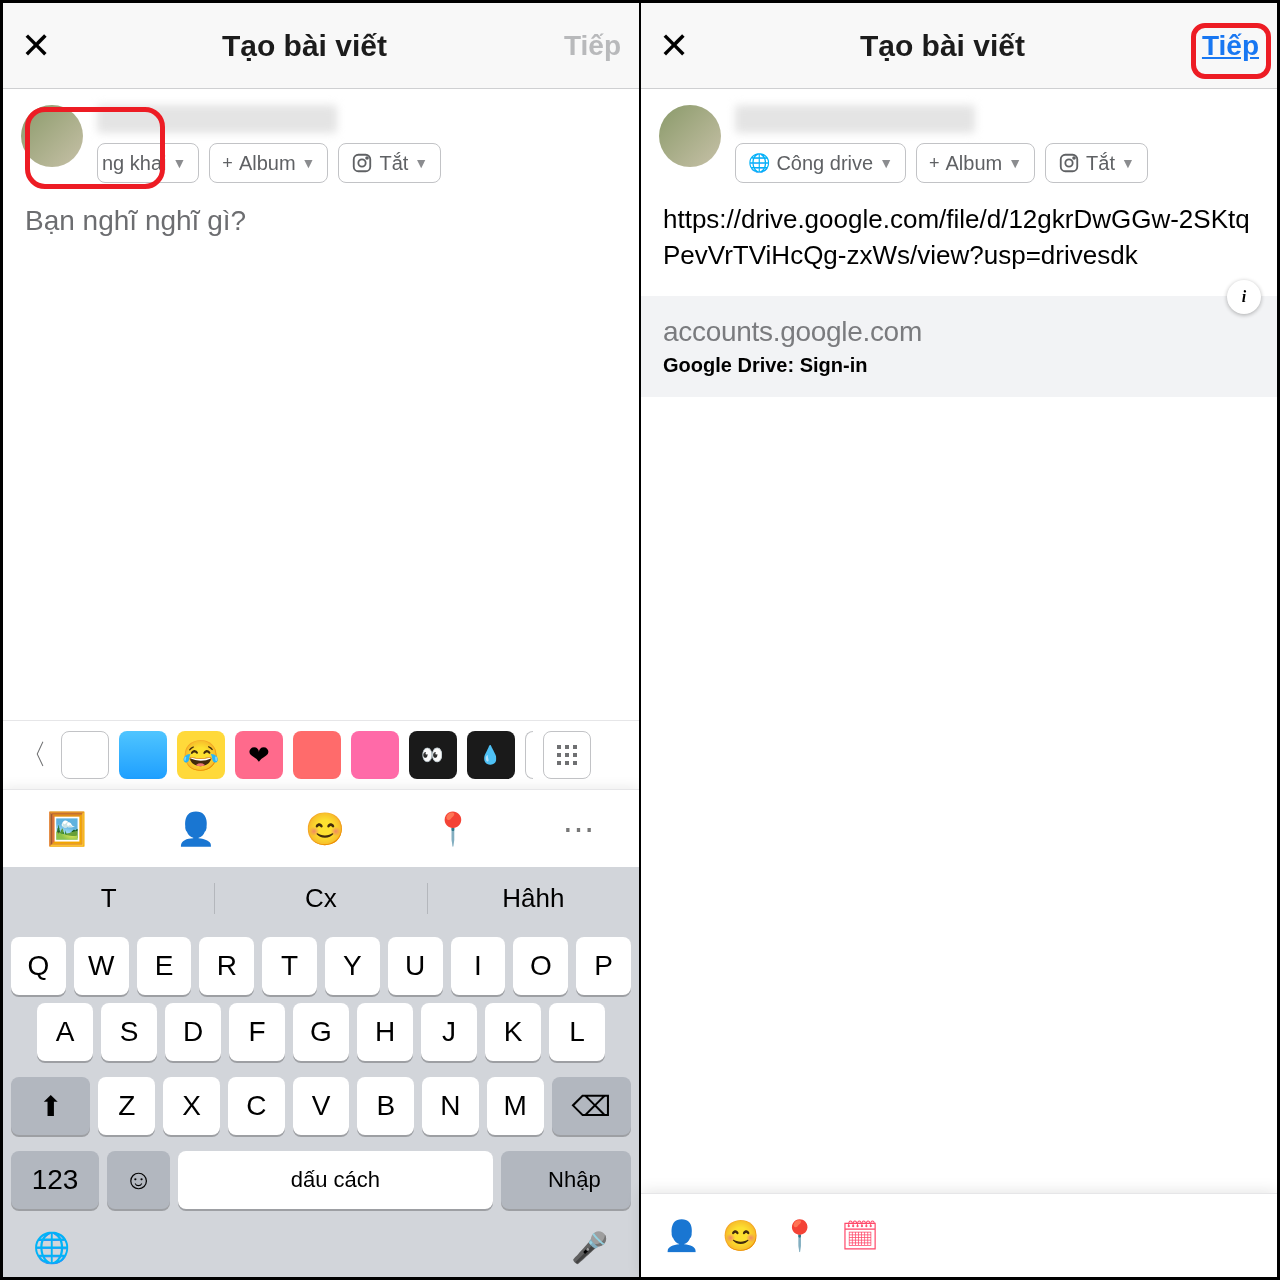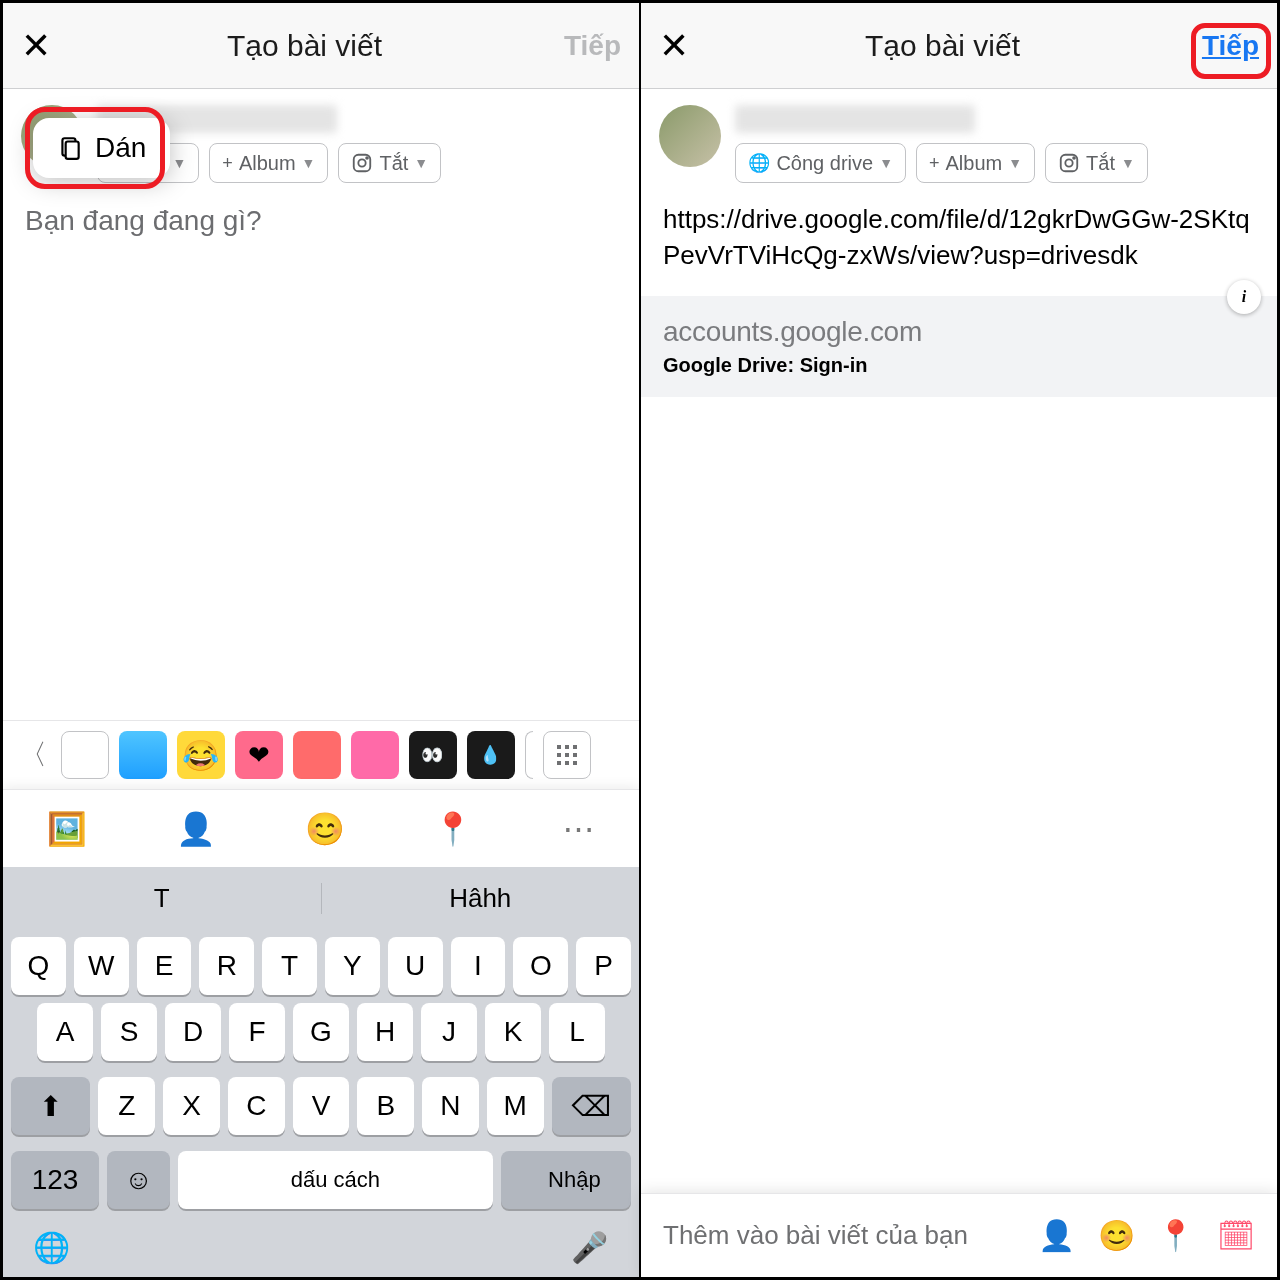--- a/index.html
+++ b/index.html
@@ -4,21 +4,21 @@
 <style>
   * { box-sizing: border-box; margin:0; padding:0; font-family: -apple-system, Helvetica, Arial, sans-serif; }
   body { background:#fff; width:1280px; height:1280px; display:flex; }
   .phone { width:50%; height:100%; border:3px solid #000; display:flex; flex-direction:column; background:#fff; position:relative; }
   .phone.left { border-right:1.5px solid #000; }
   .phone.right{ border-left:1.5px solid #000; }
 
   
   .header { display:flex; align-items:center; height:86px; border-bottom:1px solid #cfd0d2; padding:0 18px; background:#f8f8f8;}
   .close { font-size:36px; width:40px; text-align:left; color:#000; cursor:pointer;}
-  .title { flex:1; text-align:center; font-size:30px; font-weight:400; color:#1c1c1c;}
+  .title { flex:1; text-align:center; font-size:30px; font-weight:700; color:#1c1c1c;}
   .next { font-size:28px; font-weight:800;margin-left:16px; }
   .next.inactive { color:#b8b9bb;}
   .next.active { color:#1877f2; text-decoration:underline; }
 
   .red-highlight { position:absolute; border:5px solid #ed1c24; border-radius:20px; pointer-events:none; }
 
   
   .userrow { display:flex; align-items:flex-start; gap:14px; padding:16px 18px 8px 18px;}
   .avatar { width:62px; height:62px; border-radius:50%; background:linear-gradient(135deg,#8a9a6a,#c7c1a8); flex-shrink:0;}
   .userinfo { display:flex; flex-direction:column; gap:10px; }
@@ -113,30 +113,23 @@
               <circle cx="17.5" cy="6.5" r="1" fill="#5f6164"></circle>
             </svg>
           <span>Tắt</span>
           <span class="caret">▼</span>
         </div>
       </div>
     </div>
   </div>
 
   <div class="postarea">
-    <span class="placeholder">Bạn đang đang gì?</span>
-  </div>
-
-  <div class="popover">
-    <svg width="26" height="26" viewBox="0 0 24 24" fill="none" stroke="#000" stroke-width="2">
-        <rect x="5" y="3" width="12" height="16" rx="2"></rect>
-        <rect x="8" y="6" width="12" height="16" rx="2" fill="#fff"></rect>
-      </svg>
-    <span>Dán</span>
-  </div>
+    <span class="placeholder">Bạn nghĩ nghĩ gì?</span>
+  </div>
+
   <div class="red-highlight" style="left:22px; top:104px; width:140px; height:82px;"></div>
 
   <div style="flex:1"></div>
 
   <div class="bgstrip">
     <div class="navbtn">〈</div>
     <div class="bgbox bg-white"></div>
     <div class="bgbox bg-blue"></div>
     <div class="bgbox bg-emoji">😂</div>
     <div class="bgbox bg-heart">❤</div>
@@ -166,20 +159,21 @@
     <span class="atticon" style="color:#45bd62;">🖼️</span>
     <span class="atticon" style="color:#1877f2;">👤</span>
     <span class="atticon" style="color:#f7b928;">😊</span>
     <span class="atticon" style="color:#f5533d;">📍</span>
     <span class="atticon" style="color:#777;">⋯</span>
   </div>
 
   <div class="kb">
     <div class="suggrow">
       <div class="sugg">T</div>
+      <div class="sugg">Cx</div>
       <div class="sugg">Hâhh</div>
     </div>
     <div class="keyrow">
       <div class="key">Q</div>
       <div class="key">W</div>
       <div class="key">E</div>
       <div class="key">R</div>
       <div class="key">T</div>
       <div class="key">Y</div>
       <div class="key">U</div>
@@ -262,21 +256,20 @@
     <span style="font-weight:400;">https://drive.google.com/file/d/12gkrDwGGw-2SKtqPevVrTViHcQg-zxWs/view?usp=drivesdk</span>
   </div>
 
   <div class="linkprev">
     <div class="info">i</div>
     <div class="domain">accounts.google.com</div>
     <div class="lptitle">Google Drive: Sign-in</div>
   </div>
 
   <div class="addbar">
-    <div class="lbl">Thêm vào bài viết của bạn</div>
     <div class="micons">
       <span style="color:#1877f2;">👤</span>
       <span style="color:#f7b928;">😊</span>
       <span style="color:#f5533d;">📍</span>
       <span style="color:#ff4a6b;">🗓</span>
     </div>
   </div>
 </div>
 
 </body></html>

